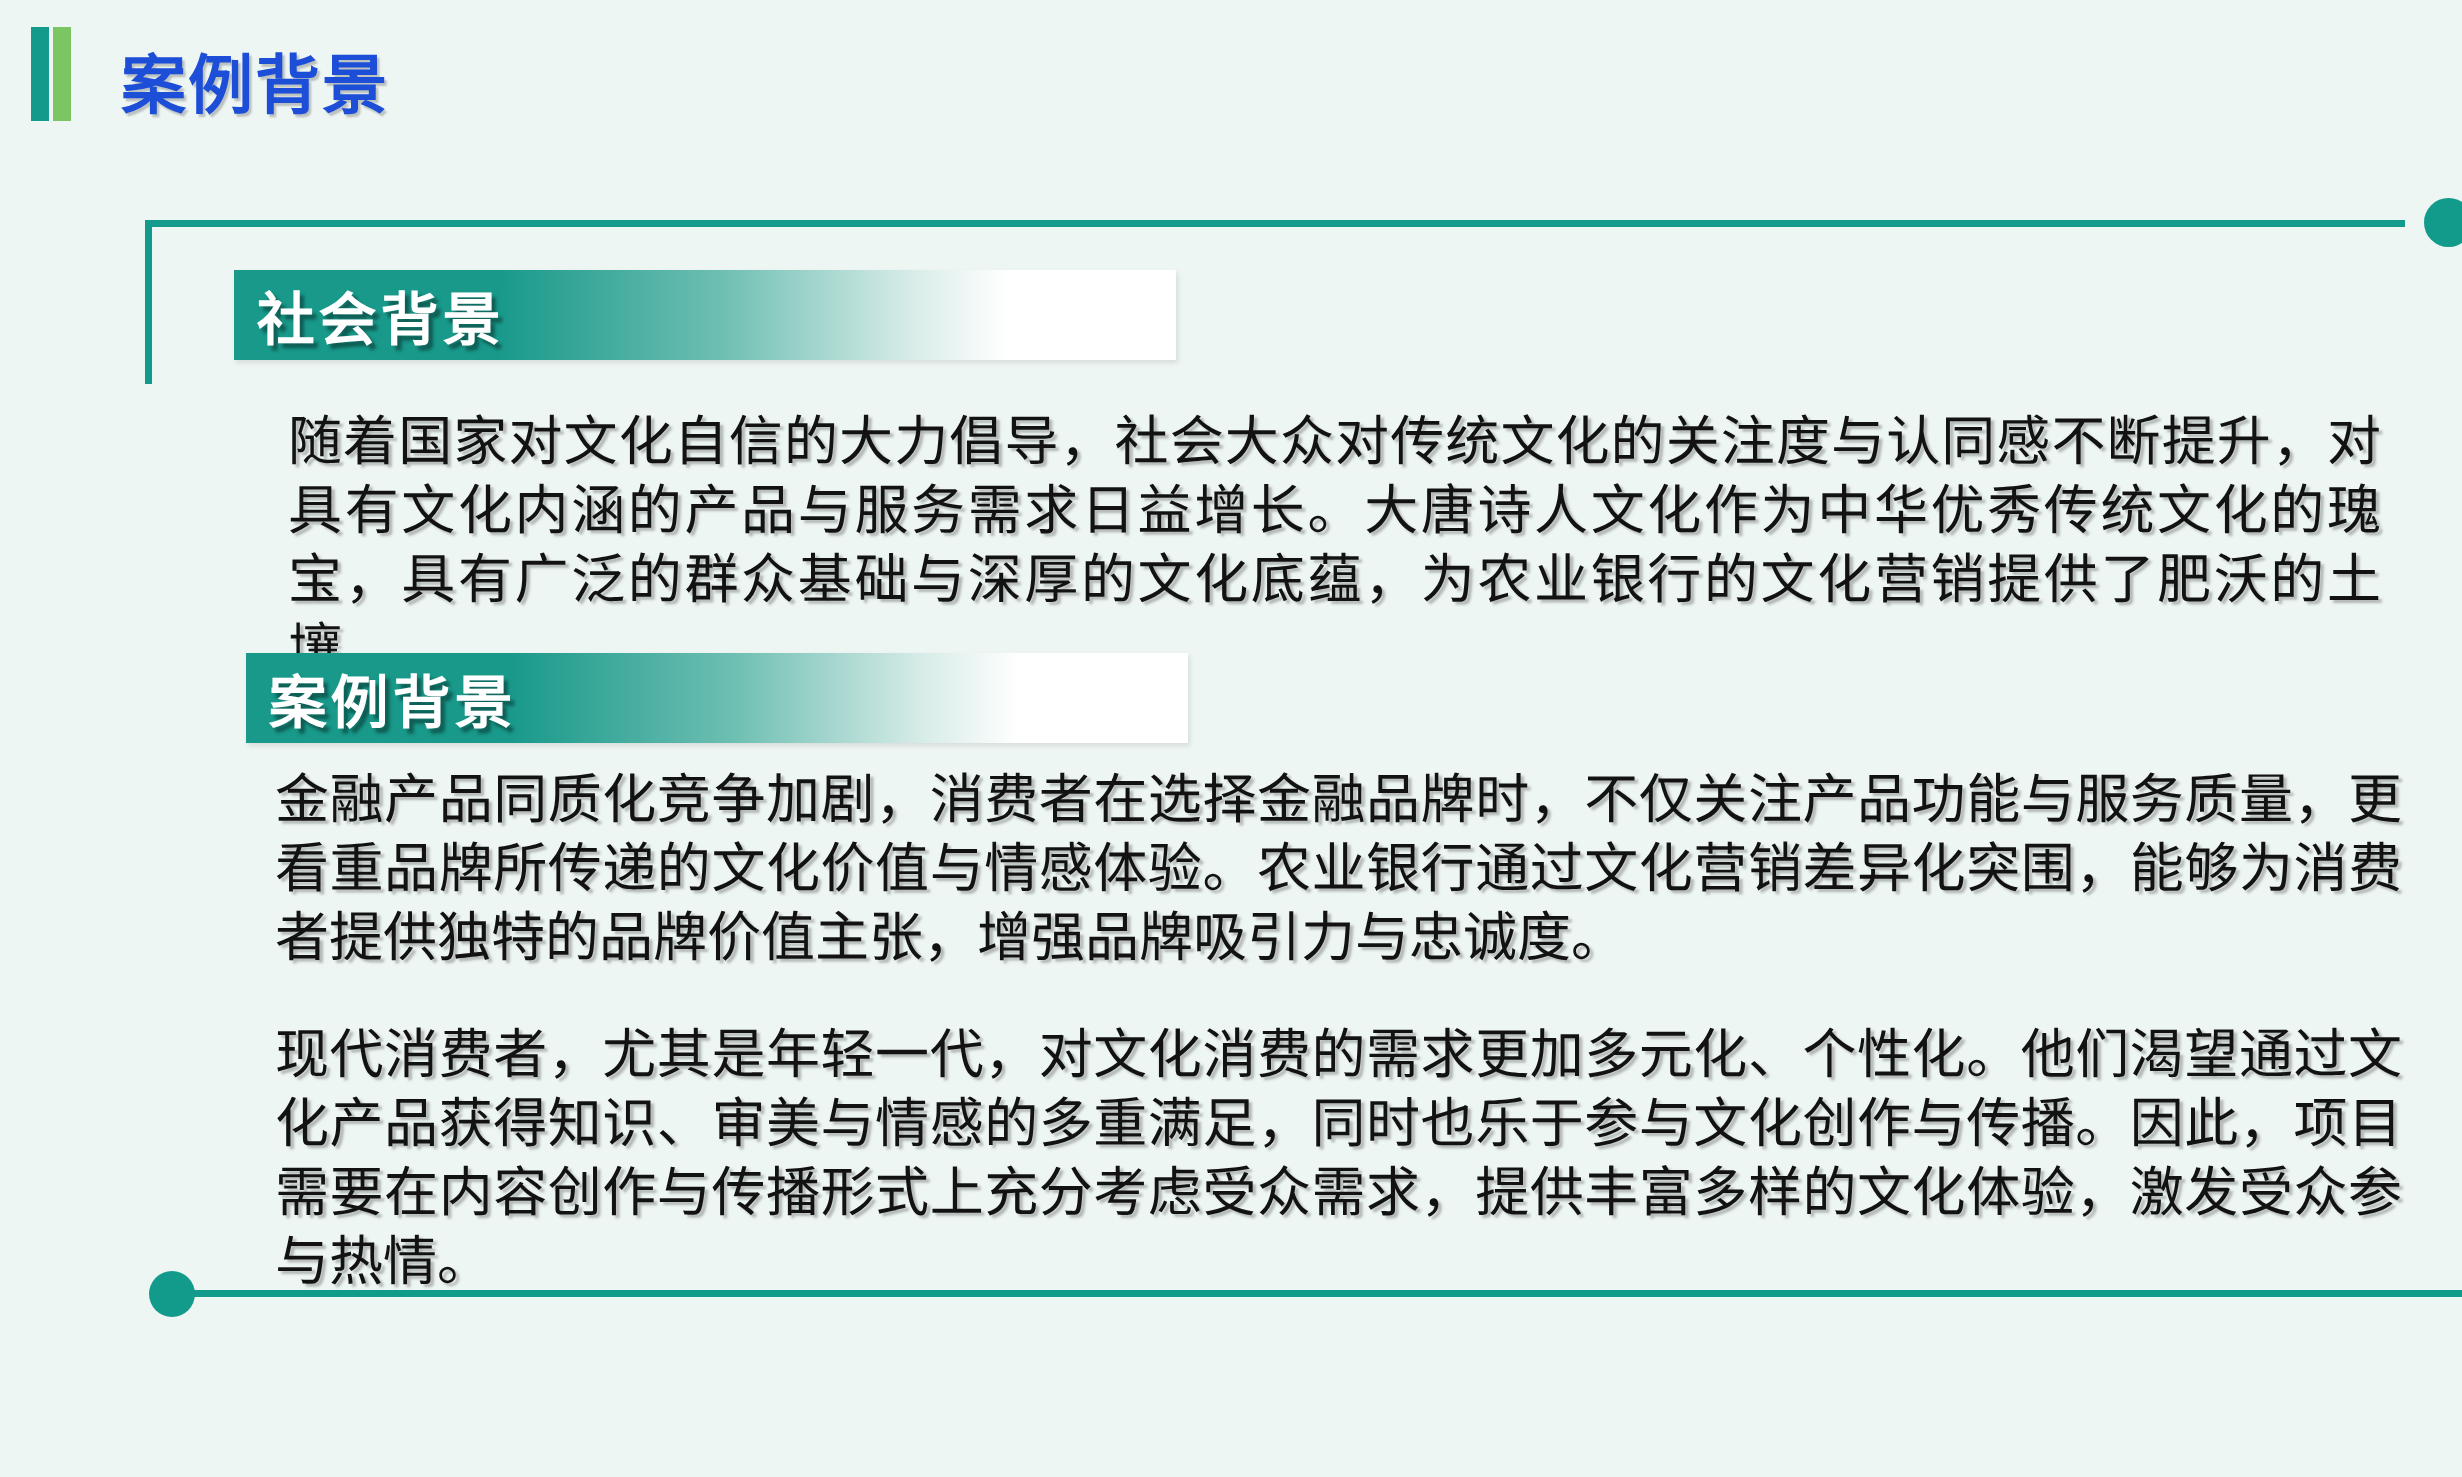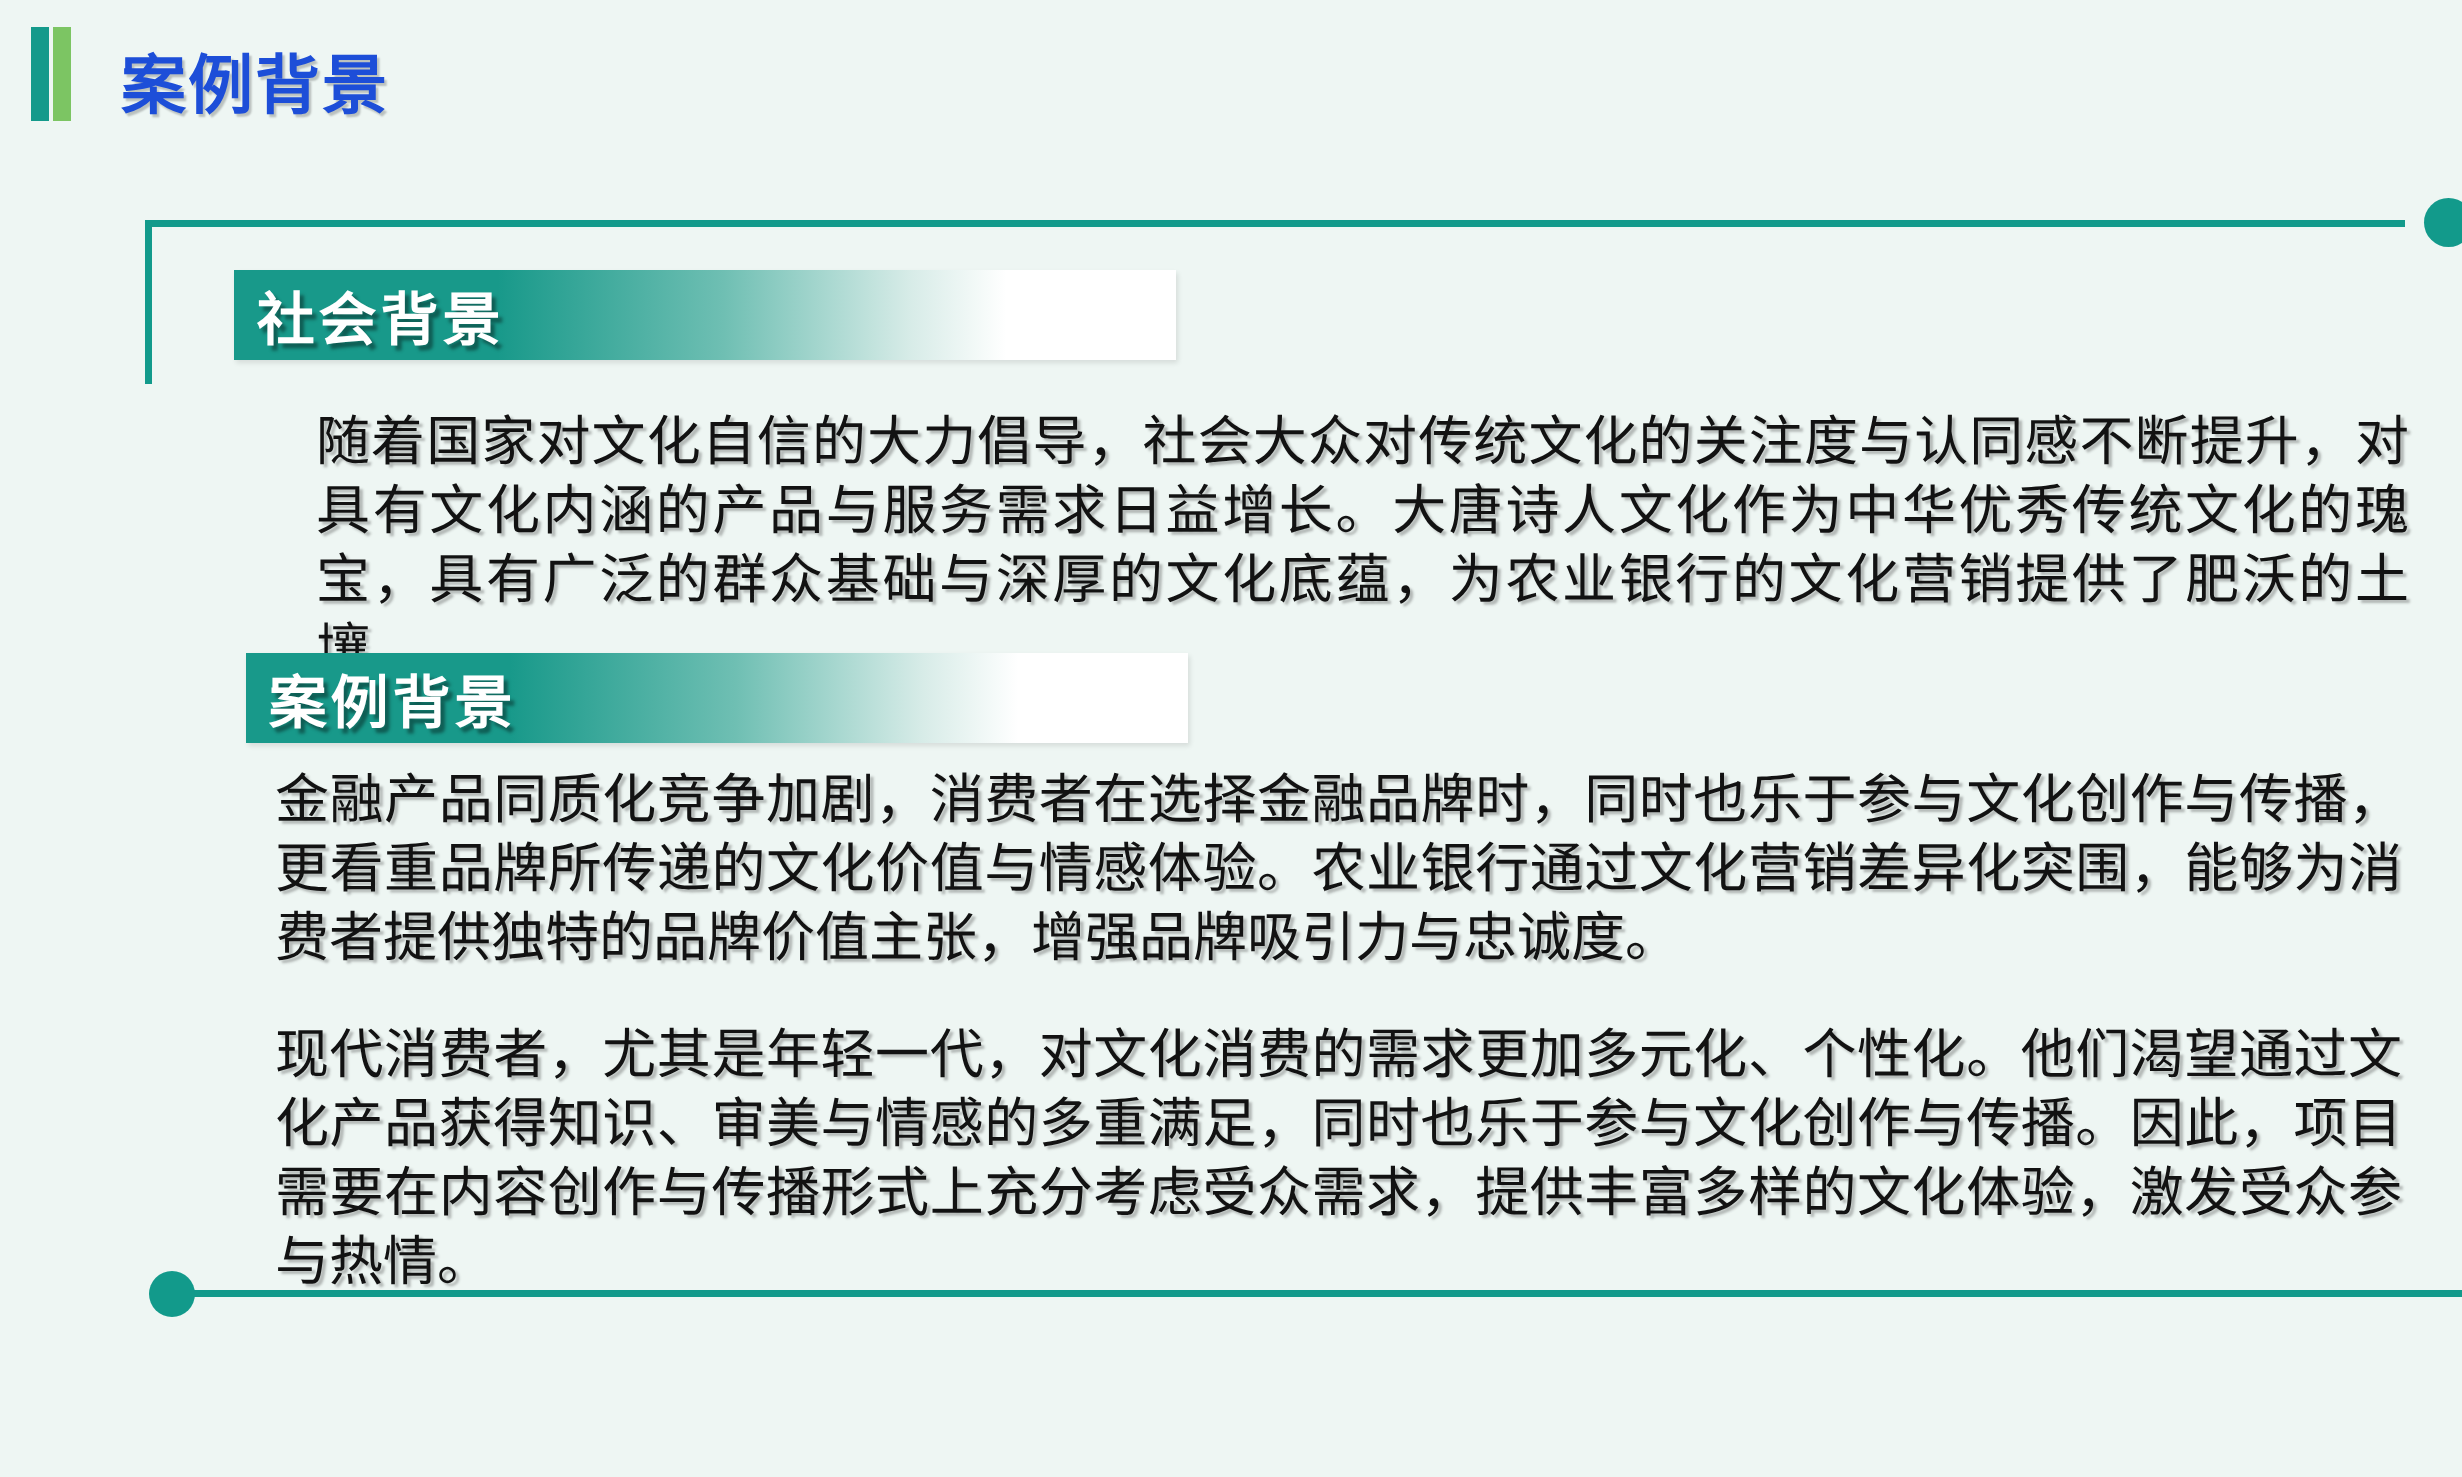--- a/index.html
+++ b/index.html
@@ -49,21 +49,21 @@
   .sec-header.social{left:234px;top:270px;}
   .sec-header.industry{left:246px;top:653px;}
 
   
   .para{
     position:absolute;margin:0;
     font-size:54px;line-height:69px;color:#121212;
     text-align:justify;text-justify:inter-ideograph;
     text-shadow:3.4px 3.4px 2.5px rgba(50,50,50,0.32);
   }
-  .para.p-social{left:288px;top:408px;width:2093px;margin-left:28px;}
+  .para.p-social{left:288px;top:408px;width:2093px;}
   .para.p-industry-1{left:275px;top:766px;width:2127px;}
   .para.p-industry-2{left:275px;top:1011px;width:2127px;margin-top:10px;}
 </style>
 </head>
 <body>
 
 <div class="slide">
 
   <header>
     <span class="accent-bar teal"></span>
@@ -81,18 +81,18 @@
   <section>
 
     <div class="sec-header social">
       <span class="sec-header-text">社会背景</span>
     </div>
     <p class="para p-social">随着国家对文化自信的大力倡导，社会大众对传统文化的关注度与认同感不断提升，对具有文化内涵的产品与服务需求日益增长。大唐诗人文化作为中华优秀传统文化的瑰宝，具有广泛的群众基础与深厚的文化底蕴，为农业银行的文化营销提供了肥沃的土壤。</p>
 
     <div class="sec-header industry">
       <span class="sec-header-text">案例背景</span>
     </div>
-    <p class="para p-industry-1">金融产品同质化竞争加剧，消费者在选择金融品牌时，同时也乐于参与文化创作与传播，更看重品牌所传递的文化价值与情感体验。农业银行通过文化营销差异化突围，能够为消费者提供独特的品牌价值主张，增强品牌吸引力与忠诚度。</p>
+    <p class="para p-industry-1">金融产品同质化竞争加剧，消费者在选择金融品牌时，不仅关注产品功能与服务质量，更看重品牌所传递的文化价值与情感体验。农业银行通过文化营销差异化突围，能够为消费者提供独特的品牌价值主张，增强品牌吸引力与忠诚度。</p>
     <p class="para p-industry-2">现代消费者，尤其是年轻一代，对文化消费的需求更加多元化、个性化。他们渴望通过文化产品获得知识、审美与情感的多重满足，同时也乐于参与文化创作与传播。因此，项目需要在内容创作与传播形式上充分考虑受众需求，提供丰富多样的文化体验，激发受众参与热情。</p>
 
   </section>
 </div>
 
 
 </body></html>

